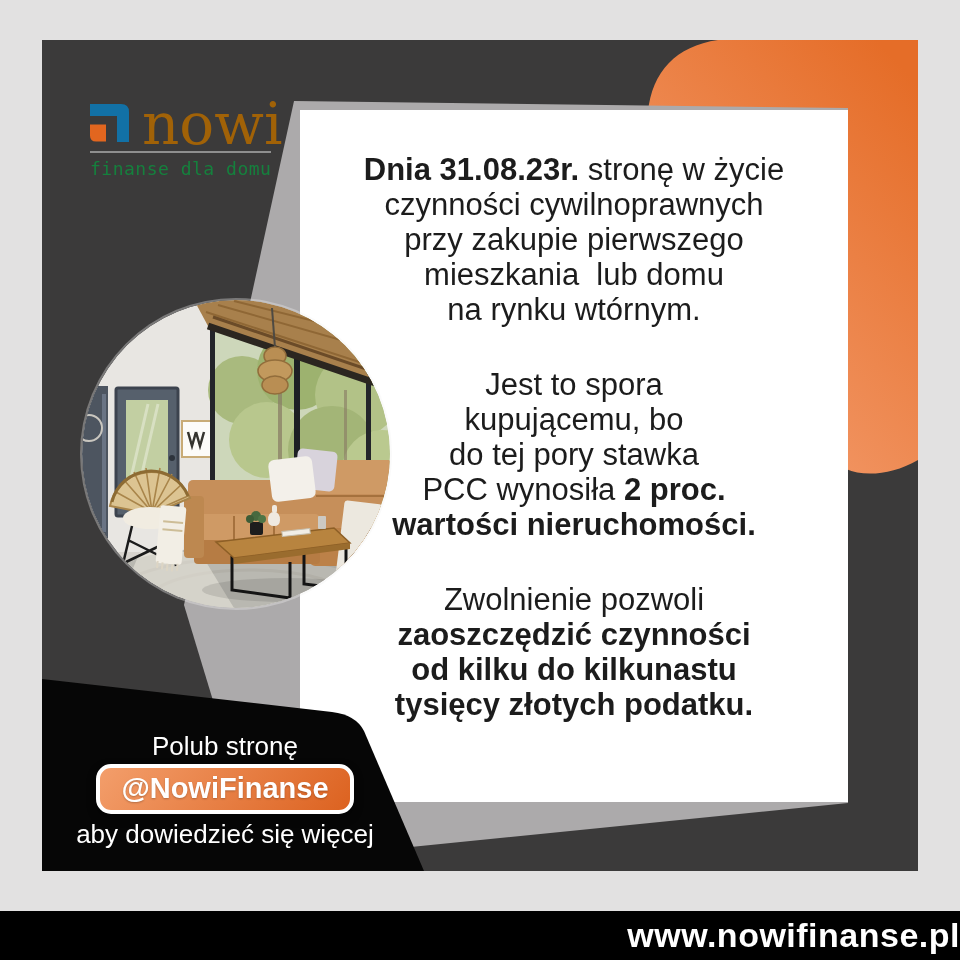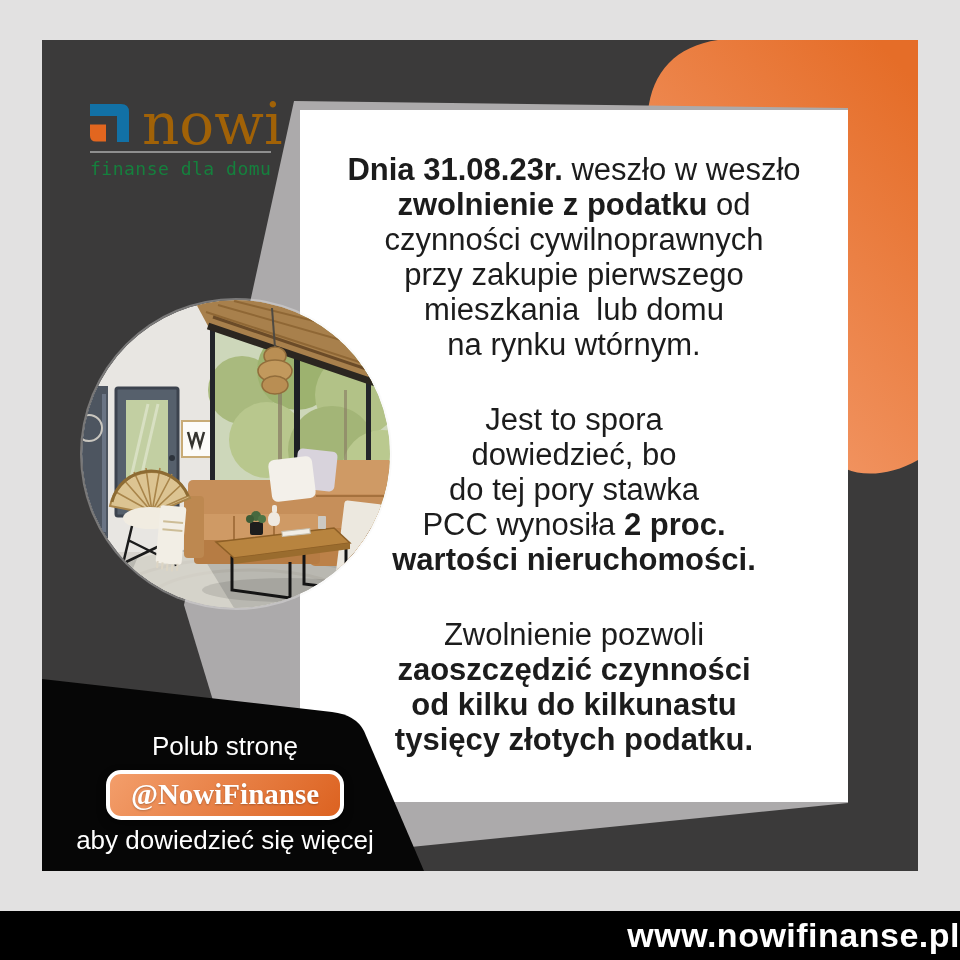--- a/index.html
+++ b/index.html
@@ -54,21 +54,21 @@
   .logo-divider{position:absolute;left:0;top:50px;width:181px;height:2px;background:#8f8f8f;}
   .logo-tagline{
     position:absolute;left:0;top:56px;width:190px;
     font-family:"DejaVu Sans Mono",monospace;font-size:18px;line-height:24px;
     color:#15803d;letter-spacing:0.5px;white-space:pre;
   }
 
   
   .cta{position:absolute;left:32px;top:730px;width:386px;text-align:center;z-index:4;color:var(--text-light,#fff);}
   .cta-line{font-size:26px;line-height:33px;}
-  .badge-wrap{margin:7px 0 4px 0;font-family:Liberation Serif, serif;}
+  .badge-wrap{margin:1px 0 4px 0;}
   .badge{
     display:inline-block;padding:3px 21px 5px 21px;
     border:4px solid #ffffff;border-radius:15px;
     background:linear-gradient(130deg,var(--badge-from,#f39e6b),var(--badge-to,#dc6220));
     font-size:29px;line-height:34px;font-weight:700;color:#ffffff;
     box-shadow:0 4px 10px rgba(0,0,0,.45);
     text-shadow:0 1px 2px rgba(0,0,0,.25);
   }
 
   
@@ -91,30 +91,29 @@
   </defs>
   <rect class="frame-rect" width="960" height="960"></rect>
   <rect class="panel-rect" x="42" y="40" width="876" height="831"></rect>
   <path d="M648,112 C652,72 676,46 718,40 L918,40 L918,460 C892,475 864,477 846,469 L846,112 Z" fill="url(#og)"></path>
   <polygon class="shadow-poly" points="294,101 848,108 848,803 262,862 184,605"></polygon>
 </svg>
 
 <div class="card"></div>
 <div class="card-text">
     <div class="para">
-      <div class="line"><span class="b">Dnia 31.08.23r.</span><span> weszło w weszło</span></div>
-      <div class="line"><span class="b">zwolnienie z podatku</span><span> od</span></div>
+      <div class="line"><span class="b">Dnia 31.08.23r.</span><span> stronę w życie</span></div>
       <div class="line"><span>czynności cywilnoprawnych</span></div>
       <div class="line"><span>przy zakupie pierwszego</span></div>
       <div class="line"><span>mieszkania  lub domu</span></div>
       <div class="line"><span>na rynku wtórnym.</span></div>
     </div>
     <div class="para">
       <div class="line"><span>Jest to spora</span></div>
-      <div class="line"><span>dowiedzieć, bo</span></div>
+      <div class="line"><span>kupującemu, bo</span></div>
       <div class="line"><span>do tej pory stawka</span></div>
       <div class="line"><span>PCC wynosiła </span><span class="b">2 proc.</span></div>
       <div class="line"><span class="b">wartości nieruchomości.</span></div>
     </div>
     <div class="para">
       <div class="line"><span>Zwolnienie pozwoli</span></div>
       <div class="line"><span class="b">zaoszczędzić czynności</span></div>
       <div class="line"><span class="b">od kilku do kilkunastu</span></div>
       <div class="line"><span class="b">tysięcy złotych podatku.</span></div>
     </div>

